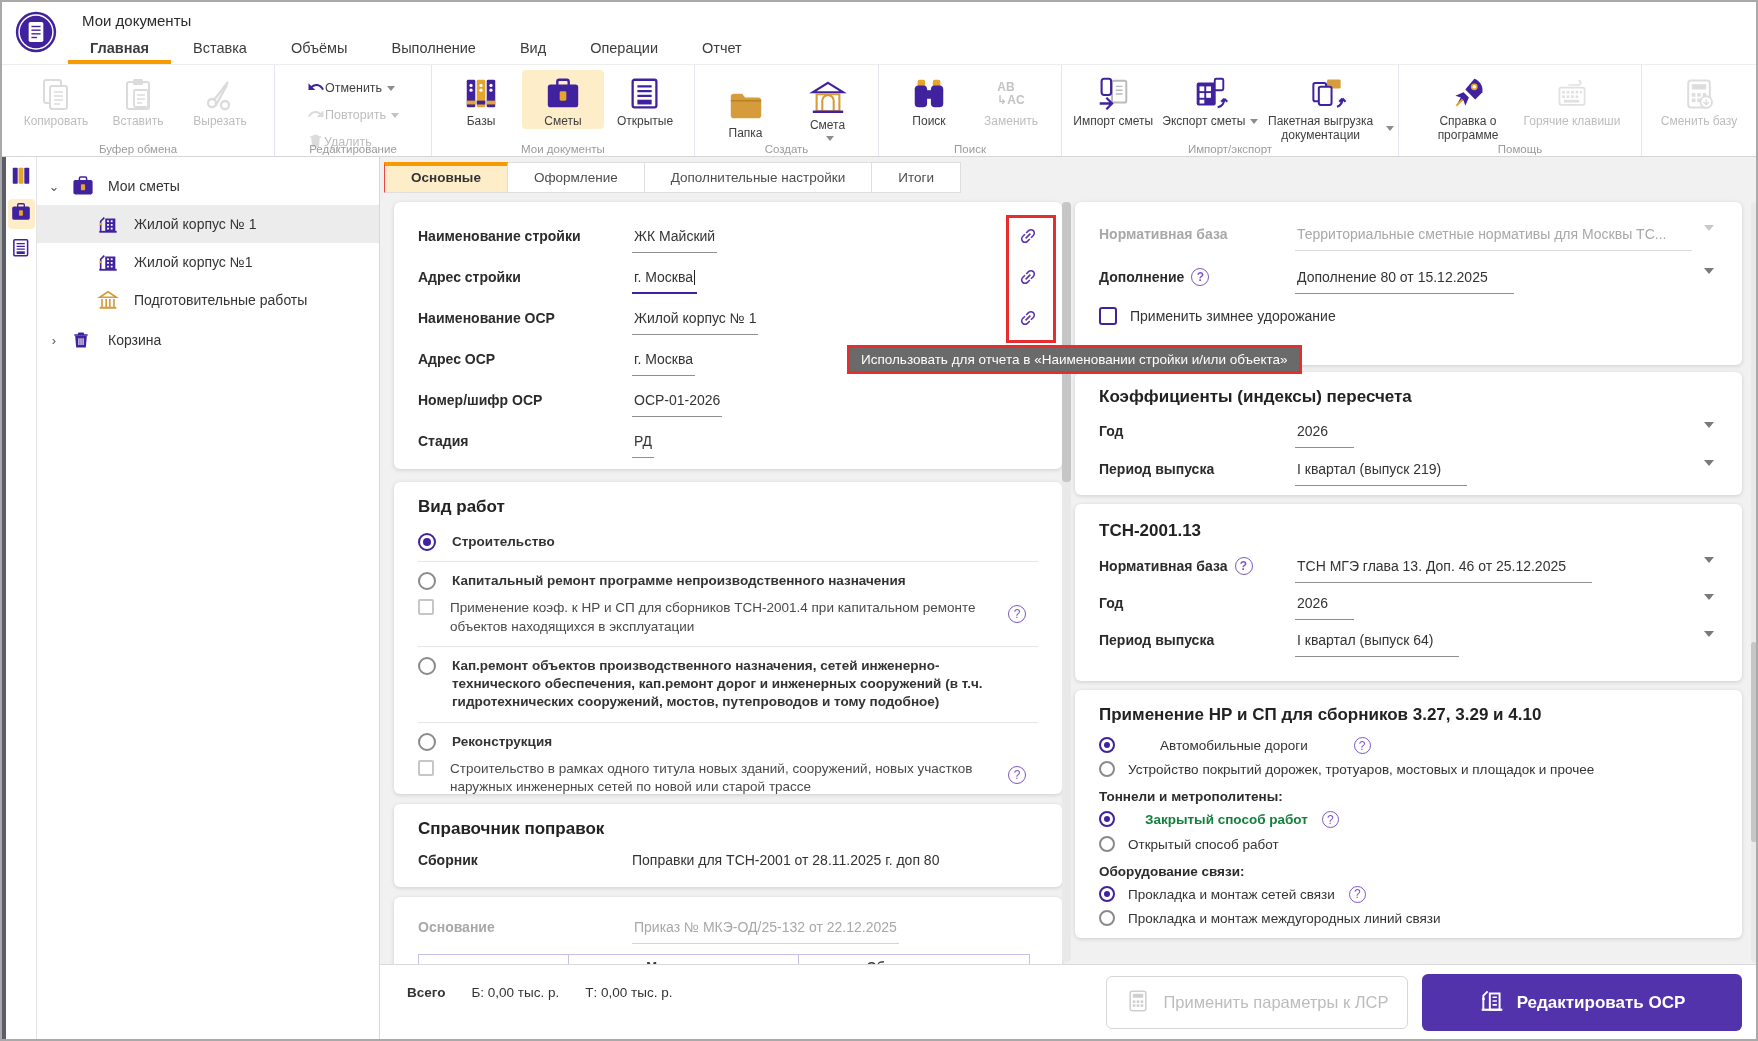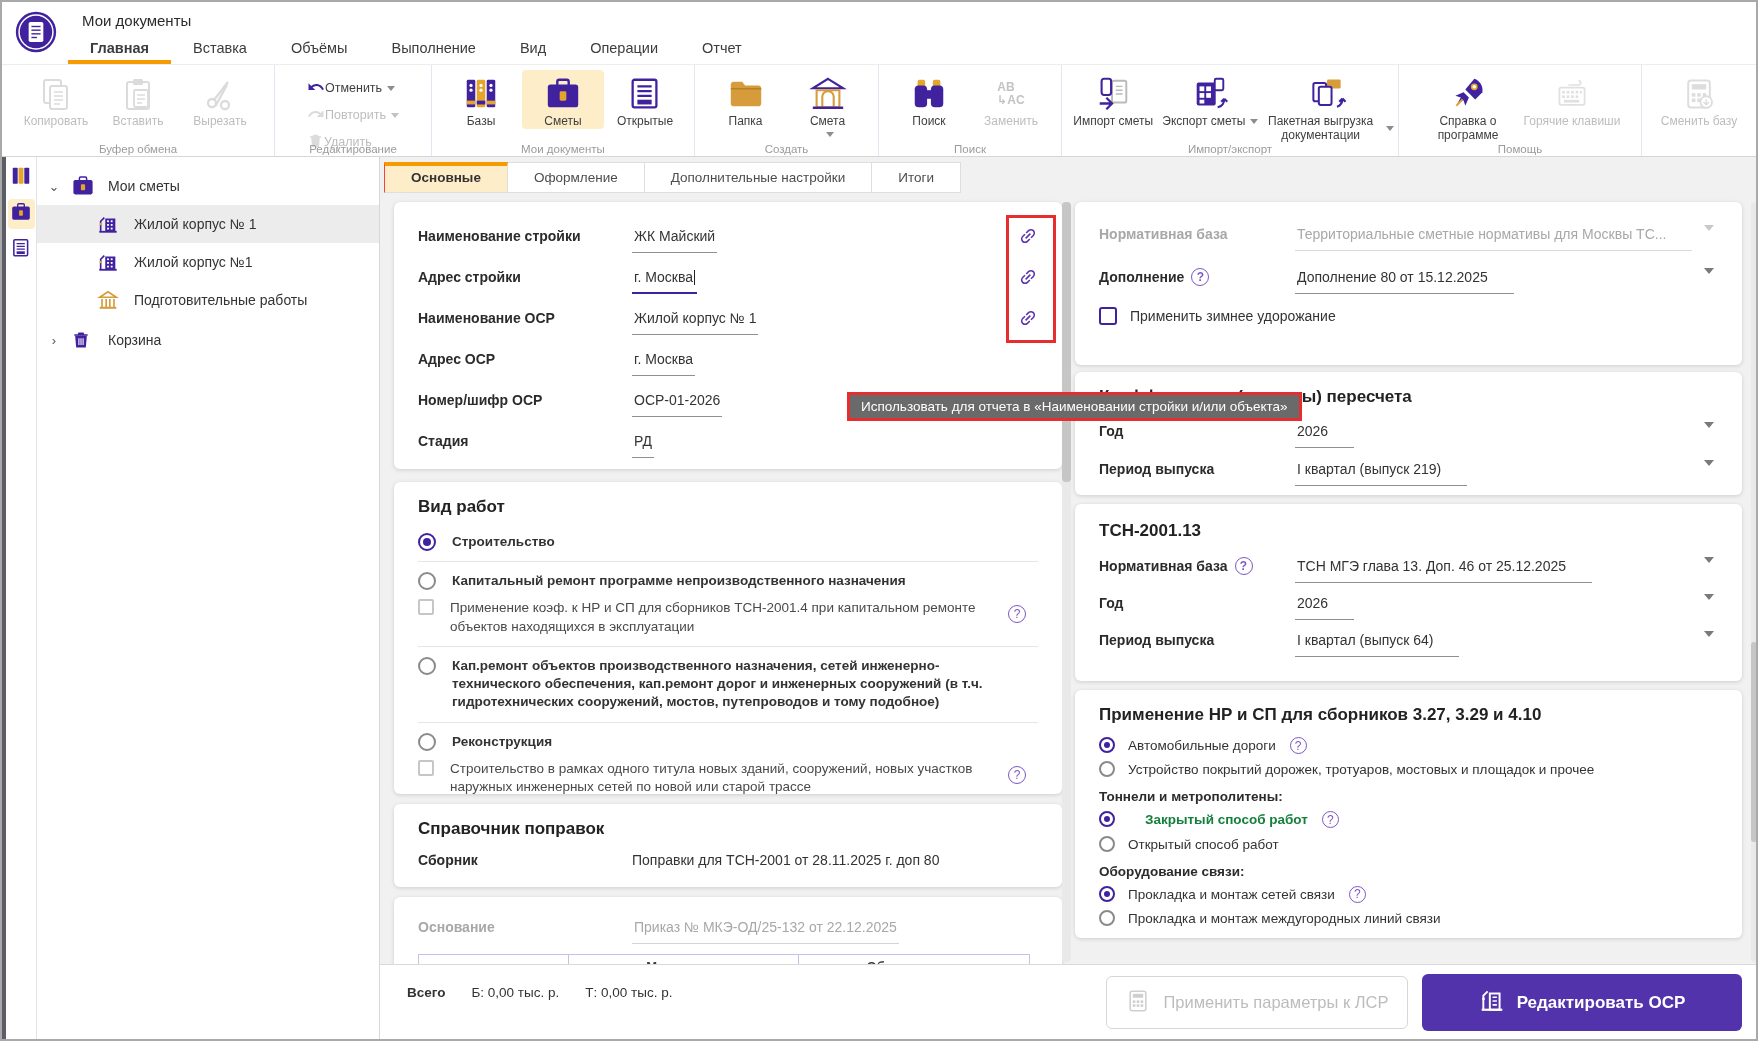--- a/index.html
+++ b/index.html
@@ -87,21 +87,21 @@
   .cb { width:16px; height:16px; border:2px solid #c6c6c6; border-radius:2px; flex-shrink:0; }
   .cb.purple { width:18px; height:18px; border-color:#41229e; border-radius:3px; }
   .olabel { font-size:13.5px; font-weight:bold; color:#333; line-height:1.35; margin-left:16px; }
   .olabel.normal { font-weight:normal; color:#4a4a4a; }
   .help { width:18px; height:18px; border:1.5px solid #7e57c2; border-radius:50%; color:#7e57c2; font-size:12px; display:inline-flex; align-items:center; justify-content:center; flex-shrink:0; line-height:1; }
   .vdiv { border:none; border-top:1px solid #e5e5e5; margin:10px 0; }
   .subhdr { font-size:13.5px; font-weight:bold; color:#2b2b2b; margin:4px 0 2px; }
 
   
   .redbox { position:absolute; border:3px solid #e62e2e; z-index:6; pointer-events:none; }
-  .tooltip { position:absolute; background:#6a6a6a; border:3px solid #e62e2e; color:#fff; font-size:13.5px; padding:4px 11px; white-space:nowrap; z-index:7;margin-top:47px; }
+  .tooltip { position:absolute; background:#6a6a6a; border:3px solid #e62e2e; color:#fff; font-size:13.5px; padding:4px 11px; white-space:nowrap; z-index:7; }
 
   
   .vscroll { position:absolute; background:#e9e9e9; border-radius:4px; }
   .vscroll .thumb { position:absolute; left:0; right:0; background:#c6c6c6; border-radius:4px; }
 
   
   .sliver-table { margin-top:9px; width:612px; border-collapse:collapse; }
   .sliver-table td { border:1px solid #cabfe7; height:24px; font-size:13px; font-weight:bold; color:#3f3f3f; text-align:center; }
 
   
@@ -244,21 +244,21 @@
               <rect x="7" y="5" width="25" height="29" rx="2" fill="#fff" stroke="#41229e" stroke-width="2.4"></rect>
               <path d="M12 12h15M12 17h15M12 22h15" stroke="#41229e" stroke-width="2.2"></path>
               <rect x="12" y="26" width="15" height="5" fill="#41229e"></rect>
             </svg>
           </span>
         <span>Открытые</span>
       </div>
       <div class="rgroup-label">Мои документы</div>
     </div>
 
-    <div class="rgroup" style="width:184px;">
+    <div class="rgroup" style="width:184px;align-items:flex-end;">
       <div class="rbtn">
         <span class="ricon">
             <svg viewBox="0 0 40 40" width="38" height="38">
               <path d="M4 10c0-1.7 1.3-3 3-3h9l3 4h14c1.7 0 3 1.3 3 3v16c0 1.7-1.3 3-3 3H7c-1.7 0-3-1.3-3-3V10z" fill="#d69c3c"></path>
               <path d="M4 14.5h32" stroke="#b57f23" stroke-width="1.5"></path>
             </svg>
           </span>
         <span>Папка</span>
       </div>
       <div class="rbtn">
@@ -692,21 +692,21 @@
       <div class="rrow" style="height:37px;">
         <span class="rlabel">
             <span>Период выпуска</span>
           </span>
         <span class="rwrap"><span class="rval">I квартал (выпуск 64)</span><span class="dd"></span></span>
       </div>
     </div>
 
     <div class="card" style="left:695px; top:533px; width:667px; height:248px; padding:15px 24px 0; overflow:hidden;">
       <div class="card-title">Применение НР и СП для сборников 3.27, 3.29 и 4.10</div>
-      <div class="orow" style="margin:12px 0 6px;">
+      <div class="orow" style="margin:12px 0 6px;gap:32px;">
         <span class="radio sm on"></span>
         <span class="olabel normal" style="color:#333; margin-left:13px;">Автомобильные дороги</span>
         <span class="help" style="margin-left:14px; width:17px; height:17px;">
             <span>?</span>
           </span>
       </div>
       <div class="orow" style="margin:0 0;">
         <span class="radio sm"></span>
         <span class="olabel normal" style="color:#333; margin-left:13px;">Устройство покрытий дорожек, тротуаров, мостовых и площадок и прочее</span>
       </div>

